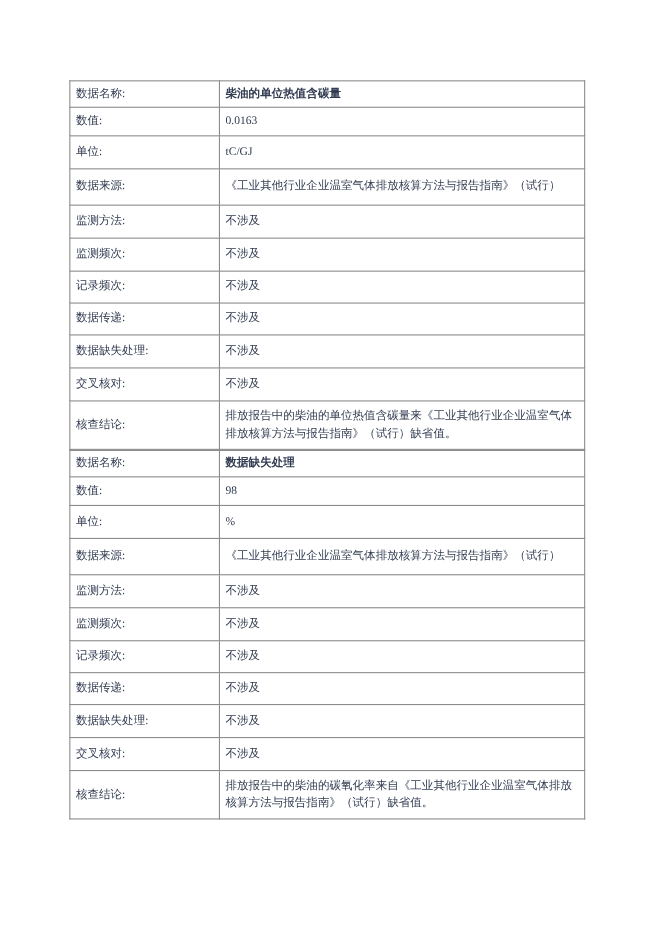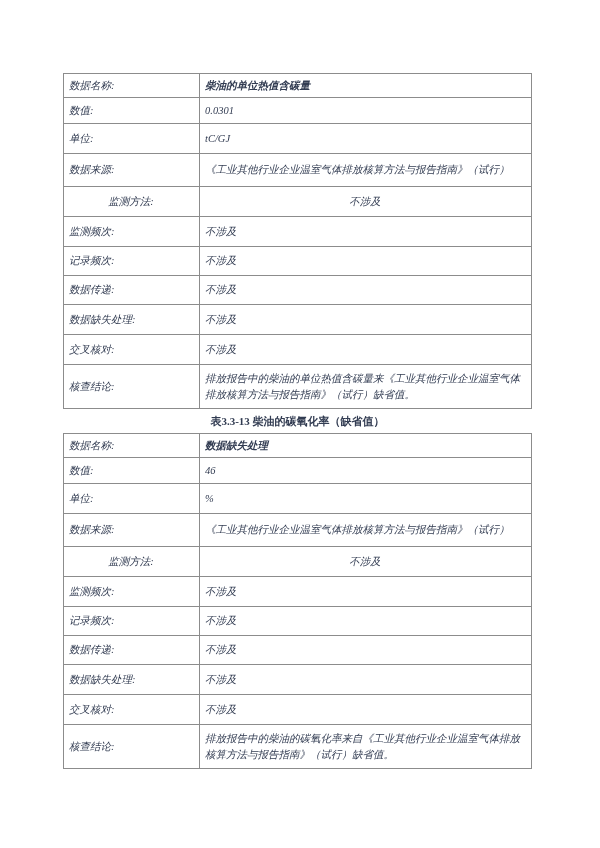--- a/index.html
+++ b/index.html
@@ -20,40 +20,39 @@
     left: 0;
     top: 0;
     width: 600px;
     height: 848px;
   }
   table.data-table {
     border-collapse: collapse;
     table-layout: fixed;
     width: 469px;
     margin-left: 63px;
-    font-style: italic;
   }
   table.data-table td {
     border: 1px solid #8c8c8c;
     vertical-align: middle;
     font-size: 10.5px;
     line-height: 16px;
     padding: 2px 6px 2px 5px;
     overflow: hidden;
   }
   td.label-cell { width: 124px; }
   td.value-cell { padding-left: 7px; }
   td.value-cell.bold { font-weight: bold; }
 
   
   table.data-table tr:nth-child(1)  { height: 24px; }
   table.data-table tr:nth-child(2)  { height: 26px; }
   table.data-table tr:nth-child(3)  { height: 30px; }
   table.data-table tr:nth-child(4)  { height: 33px; }
-  table.data-table tr:nth-child(5)  { height: 30px; text-align: center; }
+  table.data-table tr:nth-child(5)  { height: 30px; }
   table.data-table tr:nth-child(6)  { height: 30px; }
   table.data-table tr:nth-child(7)  { height: 29px; }
   table.data-table tr:nth-child(8)  { height: 29px; margin-left: 48px; }
   table.data-table tr:nth-child(9)  { height: 30px; }
   table.data-table tr:nth-child(10) { height: 30px; }
   table.data-table tr:nth-child(11) { height: 44px; }
 
   #table-1 { margin-top: 73px; }
 
   .table-caption {
@@ -82,21 +81,21 @@
 <div class="page">
 
   <table id="table-1" class="data-table">
     <tbody>
         <tr>
     <td class="label-cell">数据名称:</td>
     <td class="value-cell bold">柴油的单位热值含碳量</td>
   </tr>
         <tr>
     <td class="label-cell">数值:</td>
-    <td class="value-cell">0.0301</td>
+    <td class="value-cell">0.0163</td>
   </tr>
         <tr>
     <td class="label-cell">单位:</td>
     <td class="value-cell">tC/GJ</td>
   </tr>
         <tr>
     <td class="label-cell">数据来源:</td>
     <td class="value-cell">《工业其他行业企业温室气体排放核算方法与报告指南》（试行）</td>
   </tr>
         <tr>
@@ -123,31 +122,30 @@
     <td class="label-cell">交叉核对:</td>
     <td class="value-cell">不涉及</td>
   </tr>
         <tr>
     <td class="label-cell">核查结论:</td>
     <td class="value-cell">排放报告中的柴油的单位热值含碳量来《工业其他行业企业温室气体排放核算方法与报告指南》（试行）缺省值。</td>
   </tr>
       </tbody>
   </table>
 
-  <div class="table-caption">表3.3-13 柴油的碳氧化率（缺省值）</div>
 
   <table id="table-2" class="data-table">
     <tbody>
         <tr>
     <td class="label-cell">数据名称:</td>
     <td class="value-cell bold">数据缺失处理</td>
   </tr>
         <tr>
     <td class="label-cell">数值:</td>
-    <td class="value-cell">46</td>
+    <td class="value-cell">98</td>
   </tr>
         <tr>
     <td class="label-cell">单位:</td>
     <td class="value-cell">%</td>
   </tr>
         <tr>
     <td class="label-cell">数据来源:</td>
     <td class="value-cell">《工业其他行业企业温室气体排放核算方法与报告指南》（试行）</td>
   </tr>
         <tr>

